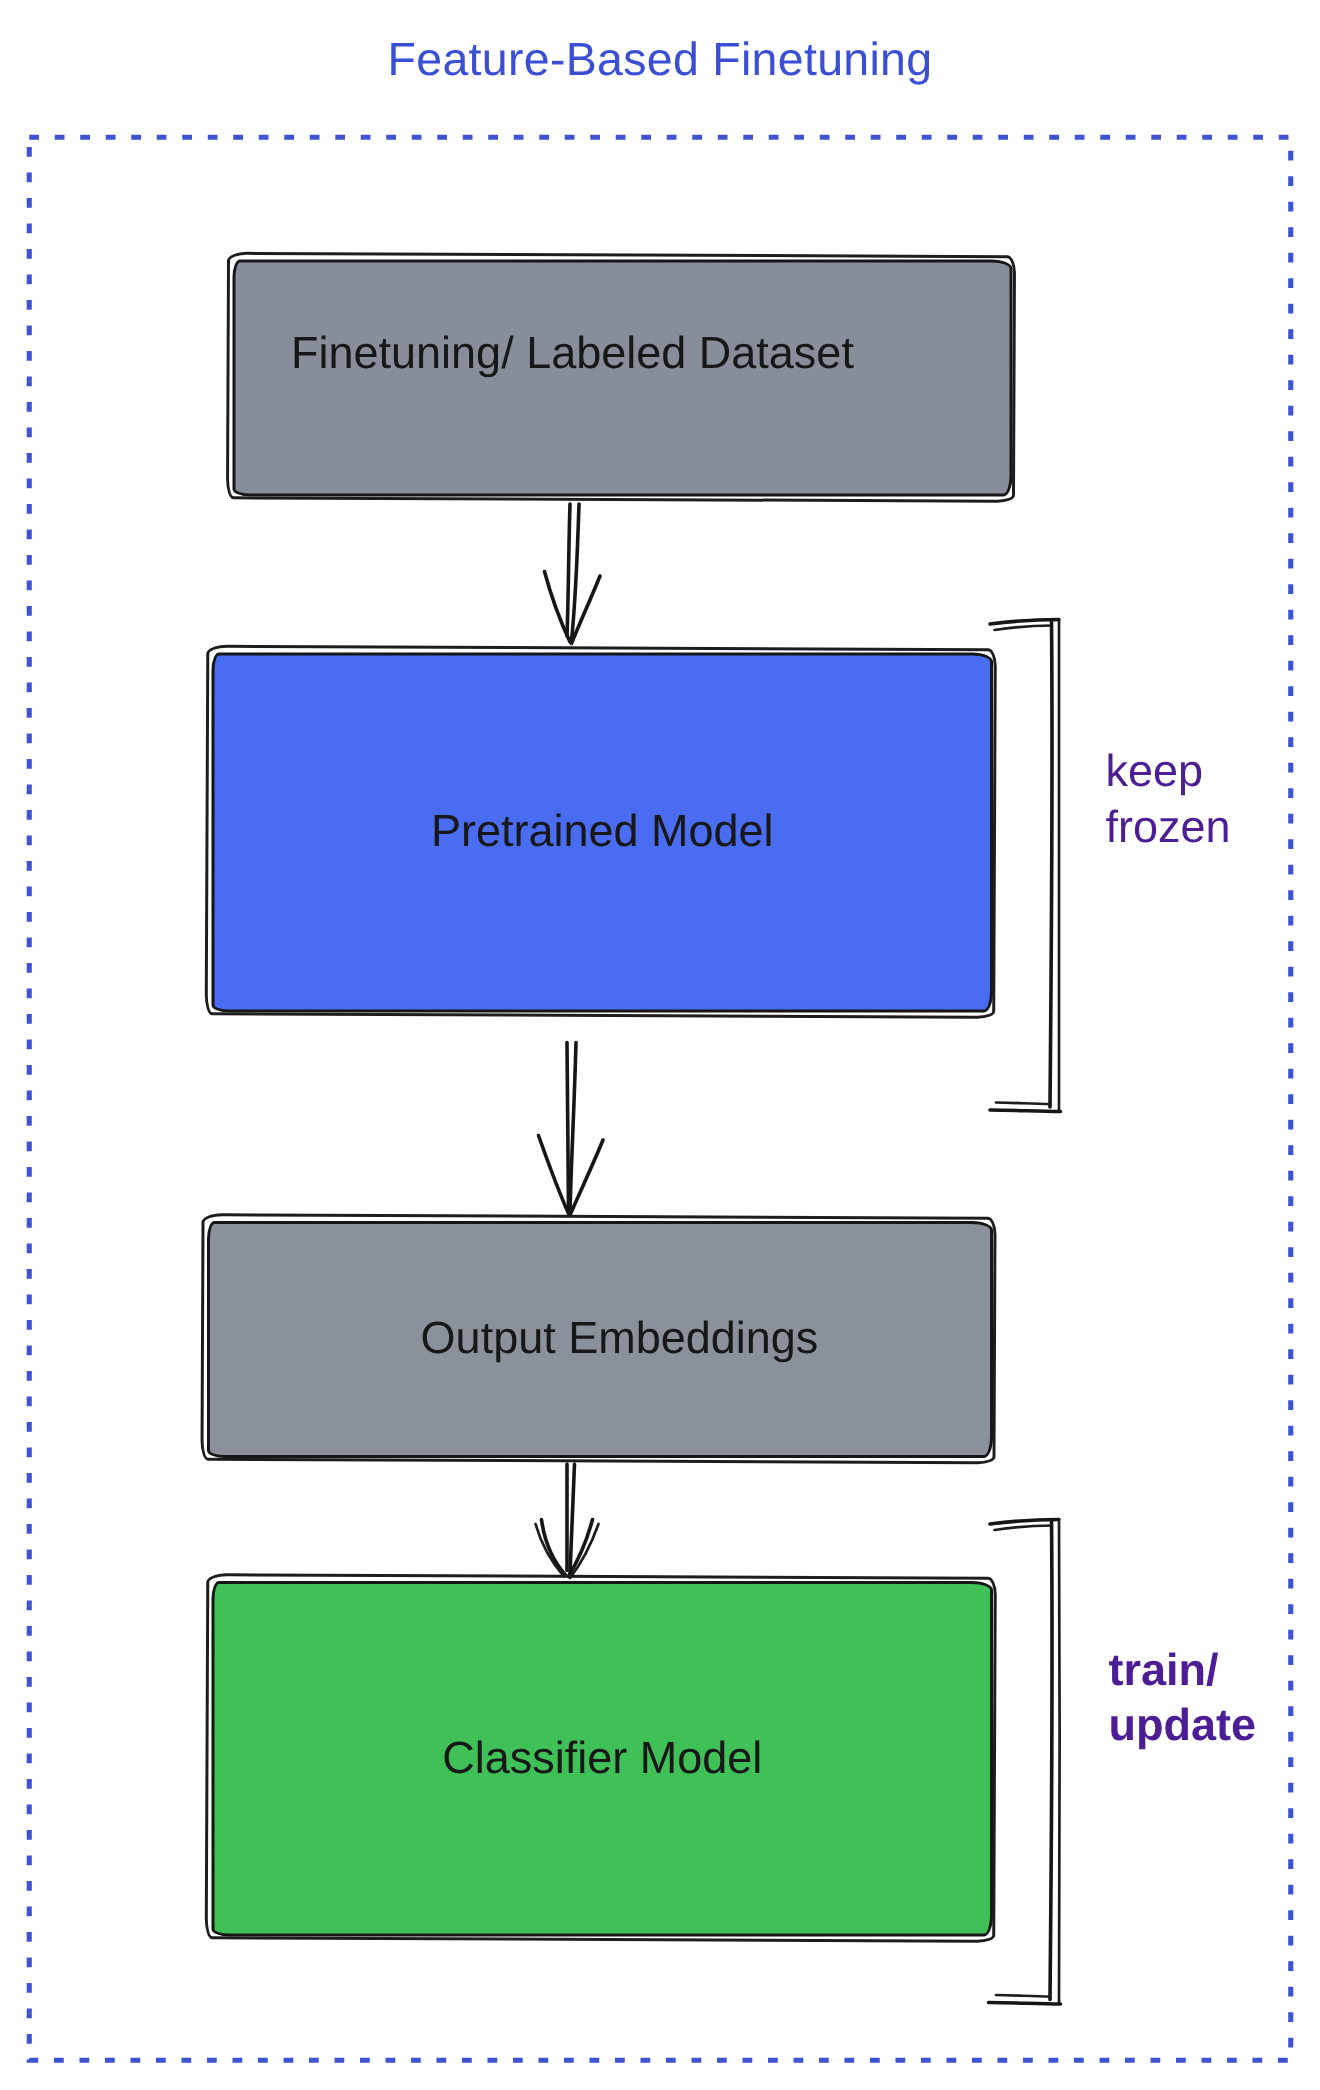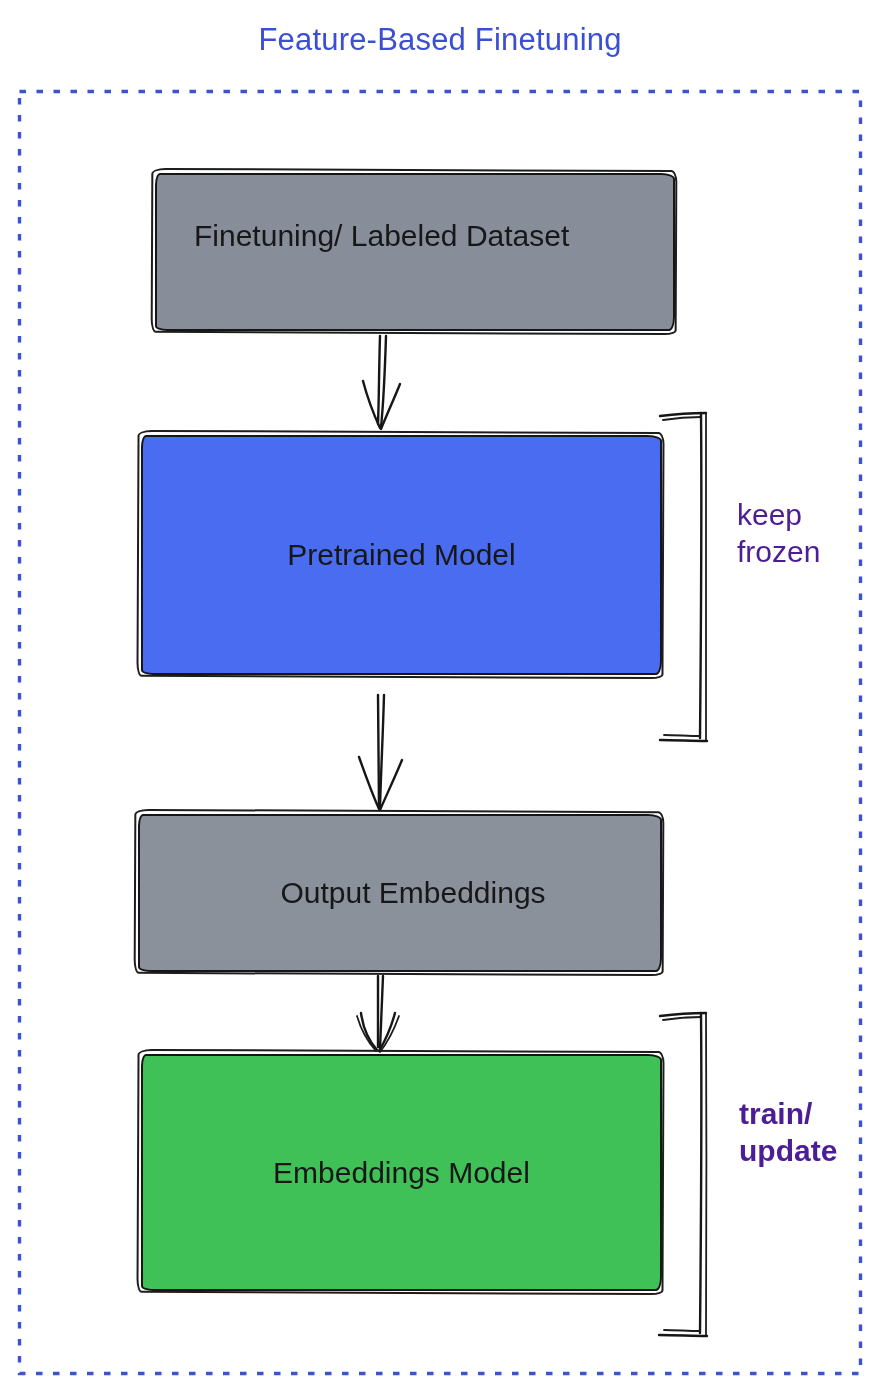--- a/index.html
+++ b/index.html
@@ -127,21 +127,21 @@
 
   <div id="node-2" class="node" style="background-color: rgb(74, 108, 240);">
     <span>Pretrained Model</span>
   </div>
 
   <div id="node-3" class="node" style="background-color: rgb(138, 145, 155);">
     <span>Output Embeddings</span>
   </div>
 
   <div id="node-4" class="node" style="background-color: rgb(63, 193, 88);">
-    <span>Embeddings Model</span>
+    <span>Classifier Model</span>
   </div>
 
   <div id="ann-keep-frozen" class="ann">keep
 frozen</div>
 
   <div id="ann-train-update" class="ann">train/
 update</div>
 
 </div>
 

